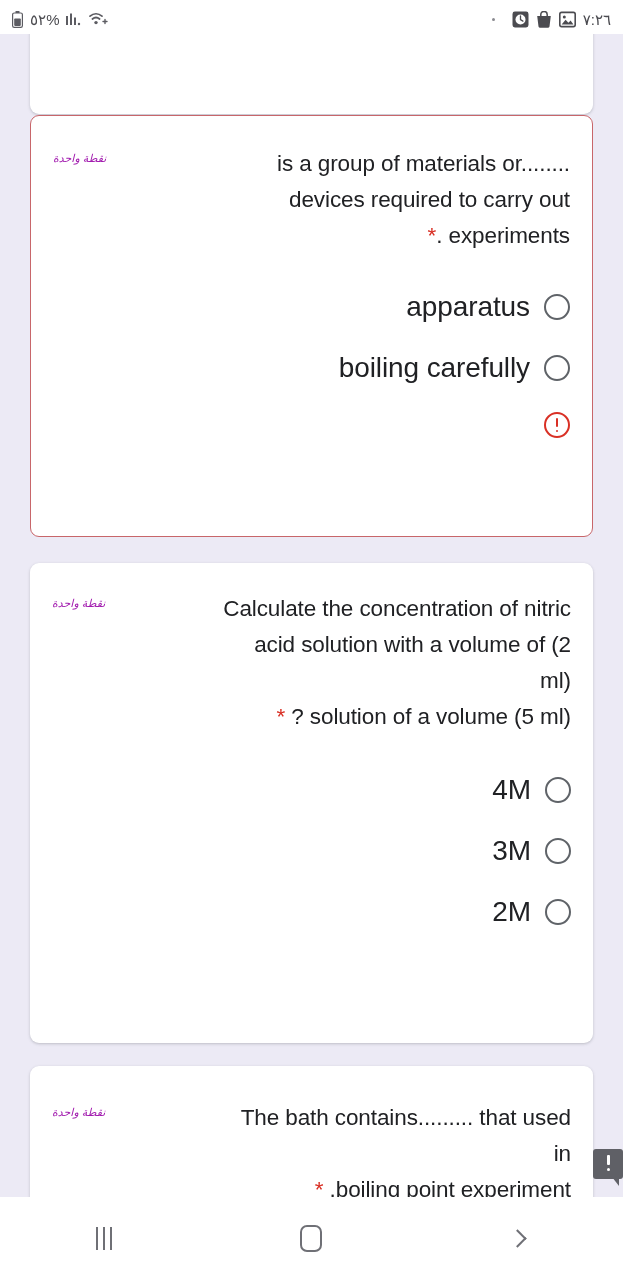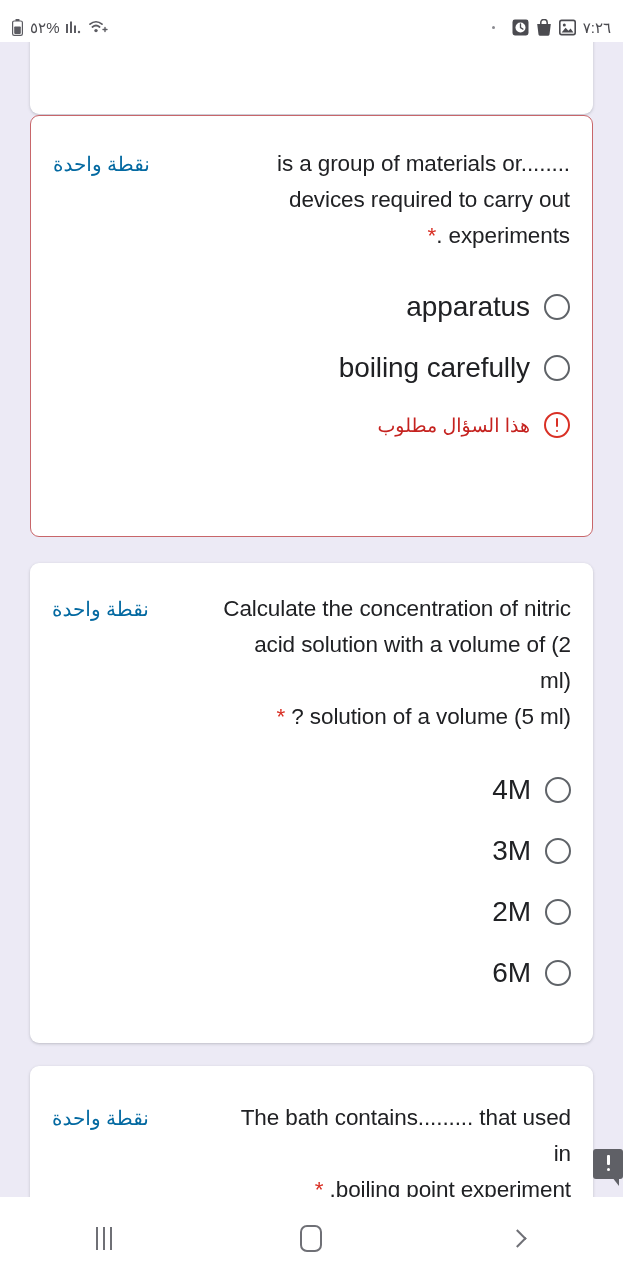--- a/index.html
+++ b/index.html
@@ -19,21 +19,21 @@
     position: relative;
     width: 623px;
     height: 1280px;
     background: #ffffff;
     overflow: hidden;
   }
 
   
   #status-bar {
     position: absolute;
-    top: 12px; left: 0;
+    top: 4px; left: 0;
     width: 623px;
     height: 30px;
     background: #ffffff;
     display: flex;
     align-items: center;
     justify-content: space-between;
     padding: 0 12px;
     z-index: 30;
   }
   .status-left, .status-right {
@@ -96,24 +96,25 @@
     text-align: right;
     font-size: 22.5px;
     line-height: 36px;
     color: #202124;
     letter-spacing: -0.1px;
     max-width: 350px;
   }
   .q-text .ltr { direction: ltr; unicode-bidi: embed; }
   .q-points {
     direction: rtl;
-    font-size: 20px;
-    color: #0369a1;
+    font-size: 11px;
+    color: #a21caf;
     white-space: nowrap;
     padding-top: 6px;
+    font-style: italic;
   }
   .req-star { color: #d93025; }
 
   .opts {
     padding: 0 22px;
   }
   .opt-row {
     display: flex;
     flex-direction: row-reverse;
     align-items: center;
@@ -349,21 +350,20 @@
           <span class="opt-label">apparatus</span>
         </div>
         <div class="opt-row">
           <span class="radio"></span>
           <span class="opt-label">boiling carefully</span>
         </div>
       </div>
 
       <div class="err-row">
         <span class="err-icon"></span>
-        <span class="err-text">هذا السؤال مطلوب</span>
       </div>
     </div>
 
     <div class="card" id="card-2">
       <div class="q-head">
         <div class="q-text">
           <div class="ltr"><span>Calculate the concentration of nitric</span></div>
           <div class="ltr"><span>acid solution with a volume of (2 ml)</span></div>
           <div class="ltr"><span class="req-star">*</span> <span>? solution of a volume (5 ml)</span></div>
         </div>
@@ -375,24 +375,20 @@
           <span class="radio"></span>
           <span class="opt-label">4M</span>
         </div>
         <div class="opt-row">
           <span class="radio"></span>
           <span class="opt-label">3M</span>
         </div>
         <div class="opt-row">
           <span class="radio"></span>
           <span class="opt-label">2M</span>
-        </div>
-        <div class="opt-row">
-          <span class="radio"></span>
-          <span class="opt-label">6M</span>
         </div>
       </div>
     </div>
 
     <div class="card" id="card-3">
       <div class="q-head">
         <div class="q-text">
           <div class="ltr"><span>The bath contains......... that used in</span></div>
           <div class="ltr"><span class="req-star">*</span> <span>.boiling point experiment</span></div>
         </div>

